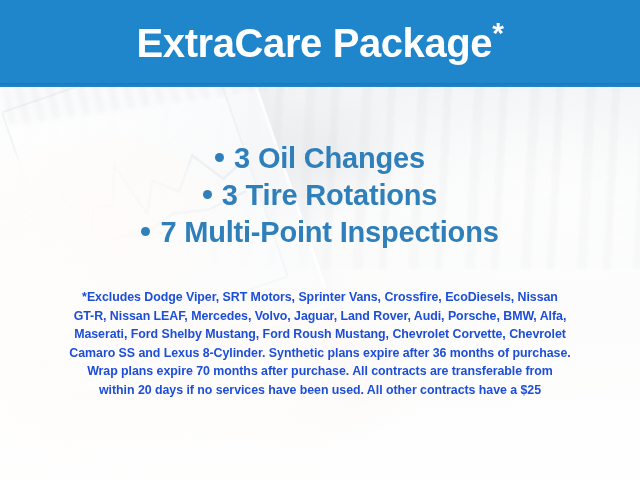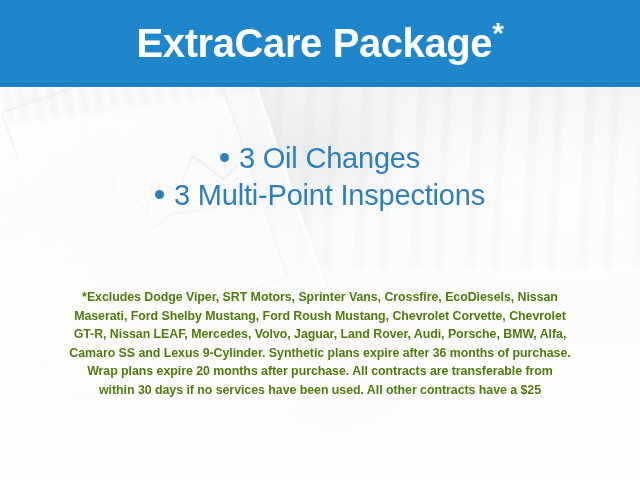--- a/index.html
+++ b/index.html
@@ -178,21 +178,21 @@
     top: 140px;
     left: 0;
     width: 640px;
     z-index: 6;
     text-align: center;
   }
   .benefit-row {
     display: block;
     color: #2f7fba;
     font-size: 29px;
-    font-weight: 400;
+    font-weight: 700;
     letter-spacing: -0.2px;
     line-height: 1.28;
     white-space: nowrap;
   }
   .benefit-row .dot {
     display: inline-block;
     width: 9px;
     height: 9px;
     border-radius: 50%;
     background: #2f7fba;
@@ -203,21 +203,21 @@
   }
 
   
   .fine-print {
     position: absolute;
     top: 288px;
     left: 28px;
     width: 584px;
     z-index: 6;
     text-align: center;
-    color: #4d7c0f;
+    color: #1d4ed8;
     font-size: 12.4px;
     font-weight: 700;
     line-height: 18.5px;
     letter-spacing: -0.05px;
   }
   .fine-print .fp-line {
     display: block;
     white-space: nowrap;
   }
 </style>
@@ -252,29 +252,32 @@
     </h1>
     <div class="edge-shade"></div>
   </div>
 
   <div class="benefits">
 
     <span class="benefit-row">
       <span class="dot"></span><span>3 Oil Changes</span>
     </span>
 
-
     <span class="benefit-row">
-      <span class="dot"></span><span>3 Multi-Point Inspections</span>
+      <span class="dot"></span><span>3 Tire Rotations</span>
+    </span>
+
+    <span class="benefit-row">
+      <span class="dot"></span><span>7 Multi-Point Inspections</span>
     </span>
 
   </div>
 
   <div class="fine-print">
     <span class="fp-line">*Excludes Dodge Viper, SRT Motors, Sprinter Vans, Crossfire, EcoDiesels, Nissan</span>
+    <span class="fp-line">GT-R, Nissan LEAF, Mercedes, Volvo, Jaguar, Land Rover, Audi, Porsche, BMW, Alfa,</span>
     <span class="fp-line">Maserati, Ford Shelby Mustang, Ford Roush Mustang, Chevrolet Corvette, Chevrolet</span>
-    <span class="fp-line">GT-R, Nissan LEAF, Mercedes, Volvo, Jaguar, Land Rover, Audi, Porsche, BMW, Alfa,</span>
-    <span class="fp-line">Camaro SS and Lexus 9-Cylinder. Synthetic plans expire after 36 months of purchase.</span>
-    <span class="fp-line">Wrap plans expire 20 months after purchase. All contracts are transferable from</span>
-    <span class="fp-line">within 30 days if no services have been used. All other contracts have a $25</span>
+    <span class="fp-line">Camaro SS and Lexus 8-Cylinder. Synthetic plans expire after 36 months of purchase.</span>
+    <span class="fp-line">Wrap plans expire 70 months after purchase. All contracts are transferable from</span>
+    <span class="fp-line">within 20 days if no services have been used. All other contracts have a $25</span>
   </div>
 
 </div>
 
 </body></html>

